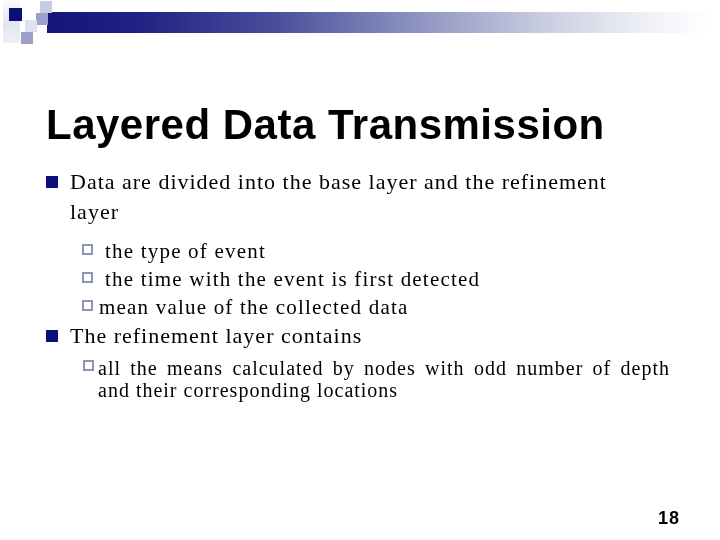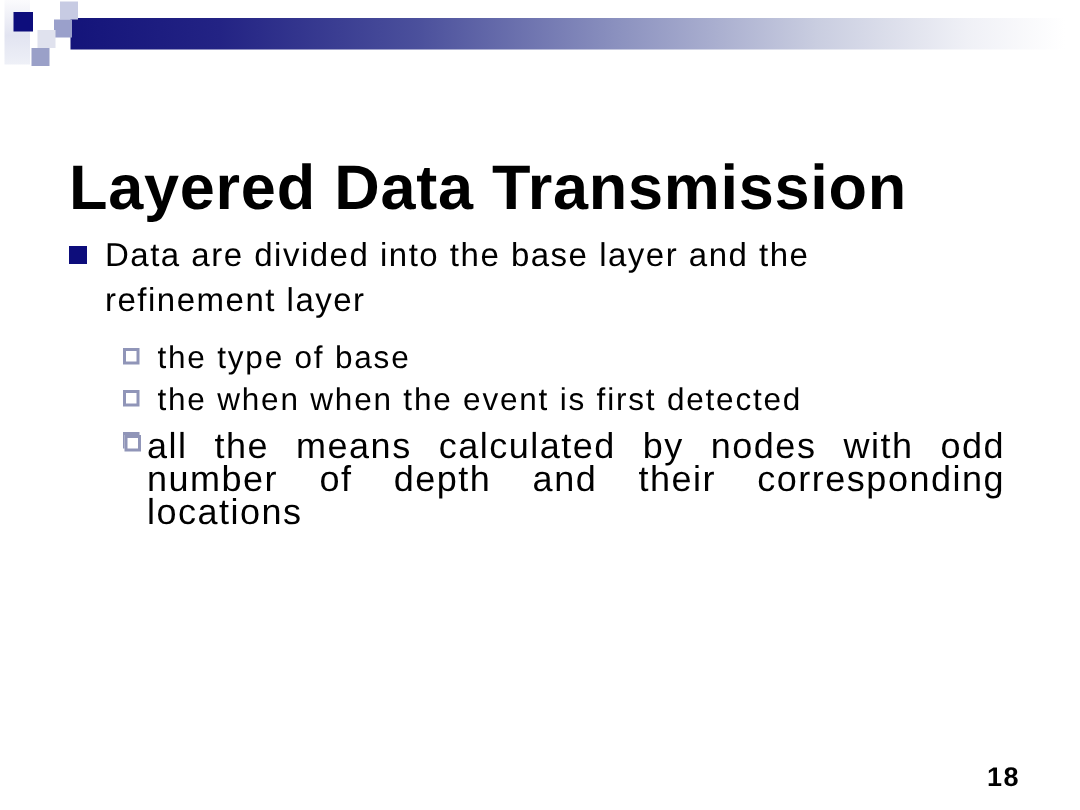--- a/index.html
+++ b/index.html
@@ -24,42 +24,42 @@
   .sq-pale2  { left:25px; top:20px; width:12px; height:12px; background:#e0e2ee; }
   .sq-med    { left:21px; top:32px; width:12px; height:12px; background:#9aa0c8; }
   
   .title {
     position:absolute; left:46px; top:56px; width:650px;
     font-size:42px; line-height:50px; letter-spacing:0.5px; font-weight:700;
     white-space:nowrap;
     margin-top:44px;
   }
   
-  .content { position:absolute; left:44px; top:150px; width:640px; }
+  .content { position:absolute; left:44px; top:162px; width:640px;font-family:Liberation Serif, serif; }
   .l1 {
     position:relative; font-size:22px; line-height:30px; letter-spacing:1px;
     padding-left:26px; width:570px;
   }
   .l1-first { margin-top:5px; }
   .l1 .sq-bullet {
     position:absolute; left:2px; top:9px; width:12px; height:12px;
     background:#0d0d7b;
   }
   .l2group { margin-top:10px; }
   .l2 {
     position:relative; font-size:21px; line-height:28px; letter-spacing:1.2px;
     padding-left:61px;
   }
   .l2.tight { padding-left:55px; }
   .l2 .sq-hollow {
     position:absolute; left:38px; top:7px; width:11px; height:11px;
     border:2px solid #9095b8; background:#ffffff; box-sizing:border-box;
   }
   .l2just {
-    position:relative; margin-top:6px; font-size:24px; line-height:22px;
+    position:relative; margin-top:6px; font-size:20px; line-height:22px;
     letter-spacing:1px; padding-left:54px; width:626px; box-sizing:border-box;
     text-align:justify;
   }
   .l2just .sq-hollow {
     position:absolute; left:39px; top:3px; width:11px; height:11px;
     border:2px solid #9095b8; background:#ffffff; box-sizing:border-box;
   }
   
   .page-num {
     position:absolute; left:658px; top:508px;
@@ -85,31 +85,36 @@
 
     <div class="l1 l1-first">
       <span class="sq-bullet"></span>
       <span>Data are divided into the base layer and the refinement layer</span>
     </div>
 
 
     <div class="l2group">
       <div class="l2">
         <span class="sq-hollow"></span>
-        <span>the type of base</span>
+        <span>the type of event</span>
       </div>
       <div class="l2">
         <span class="sq-hollow"></span>
-        <span>the when when the event is first detected</span>
+        <span>the time with the event is first detected</span>
       </div>
       <div class="l2 tight">
         <span class="sq-hollow"></span>
+        <span>mean value of the collected data</span>
       </div>
     </div>
 
+    <div class="l1">
+      <span class="sq-bullet"></span>
+      <span>The refinement layer contains</span>
+    </div>
 
     <div class="l2just">
       <span class="sq-hollow"></span>
       <span>all the means calculated by nodes with odd number of depth and their corresponding locations</span>
     </div>
 
   </div>
 
   <div class="page-num">18</div>
 

